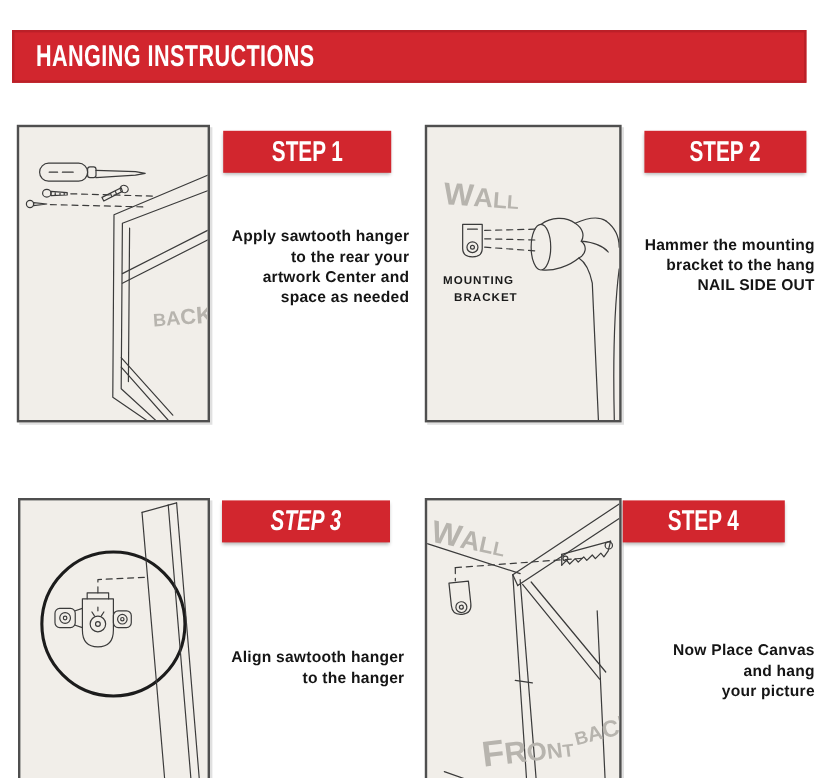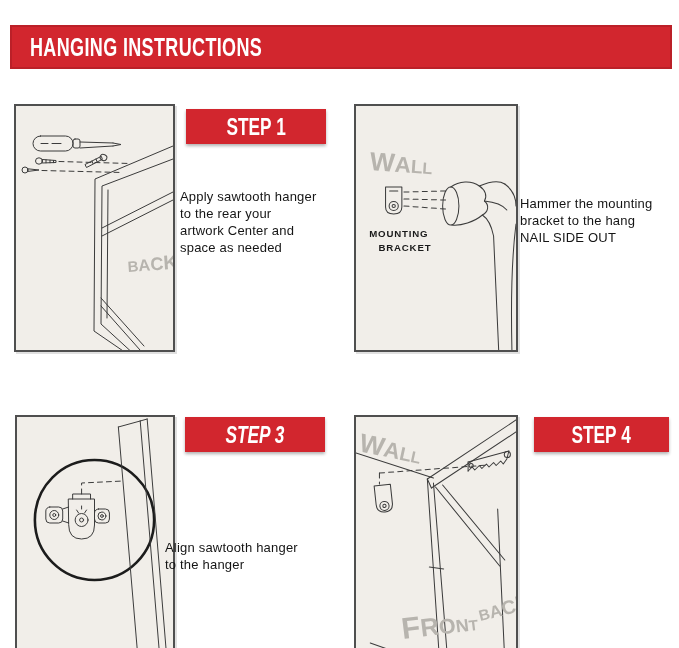--- a/index.html
+++ b/index.html
@@ -27,22 +27,22 @@
   .step-banner{
     position:absolute;height:35px;background:var(--accent-red,#d2262e);
     display:flex;align-items:center;justify-content:center;
     box-shadow:0 2px 3px rgba(0,0,0,.3);
   }
   .step-banner .condensed{
     color:#fff;font-weight:bold;font-size:24px;
     transform:scaleX(.72);transform-origin:center;white-space:nowrap;
   }
   .instruction{
-    position:absolute;text-align:left;white-space:pre-line;
-    font-weight:normal;font-size:13px;line-height:17px;color:#151515;letter-spacing:.2px;
+    position:absolute;text-align:right;white-space:pre-line;
+    font-weight:bold;font-size:13px;line-height:17px;color:#151515;letter-spacing:.2px;
   }
   
   .ln{stroke:var(--line-ink,#3b3b3b);fill:none;stroke-width:1;stroke-linecap:round;stroke-linejoin:round;}
   .thick{stroke-width:2.6;stroke:#1c1c1c;}
   .dash{stroke-dasharray:5 4;}
   .gray-label{fill:var(--label-gray,#b7b4ae);font-weight:bold;font-family:"Liberation Sans",sans-serif;}
   .black-label{fill:#1a1a1a;font-weight:bold;font-size:9.5px;letter-spacing:.8px;font-family:"Liberation Sans",sans-serif;}
 </style>
 </head>
 <body>
@@ -113,20 +113,23 @@
         <path d="M126 95 C136 96 144 99 148 104"></path>
         <path d="M124 109 C130 113 133 120 135 130 L140 244"></path>
         <path d="M146 78 C154 84 157 92 157 100"></path>
         <path d="M157 118 C153 150 152 200 153 244"></path>
       </g>
       <text class="black-label" x="13" y="131">MOUNTING</text>
       <text class="black-label" x="22" y="145">BRACKET</text>
     </svg>
   </div>
 
+  <div class="step-banner" style="left:537px;top:92px;width:135px;">
+    <span class="condensed">STEP 2</span>
+  </div>
   <div class="instruction" style="left:520px;top:178px;width:159px;">Hammer the mounting
 bracket to the hang
 NAIL SIDE OUT</div>
 
   <div class="panel" style="left:15px;top:398px;width:160px;height:248px;">
     <svg viewBox="0 0 157 244" preserveAspectRatio="none">
       <circle class="ln thick" cx="78" cy="103" r="60"></circle>
       <g class="ln">
         <path d="M102 10 L122 244"></path>
         <path d="M124 4 L144 244"></path>
@@ -148,21 +151,21 @@
         <circle cx="65" cy="103" r="2"></circle>
         <path d="M60 93 l2 3 M70 93 l-2 3 M65 89 v3"></path>
       </g>
       <path class="ln dash" d="M65 77 L65 66 L107 64"></path>
     </svg>
   </div>
 
   <div class="step-banner" style="left:185px;top:400px;width:140px;font-style:italic;">
     <span class="condensed">STEP 3</span>
   </div>
-  <div class="instruction" style="left:165px;top:522px;width:161px;">Align sawtooth hanger
+  <div class="instruction" style="left:176px;top:522px;width:161px;">Align sawtooth hanger
 to the hanger</div>
 
   <div class="panel" style="left:354px;top:398px;width:164px;height:248px;">
     <svg viewBox="0 0 157 244" preserveAspectRatio="none">
       <text class="gray-label" x="2" y="34" transform="rotate(12 2 34)"><tspan font-size="26.0">W</tspan><tspan font-size="22.1">A</tspan><tspan font-size="18.8">L</tspan><tspan font-size="16.0">L</tspan></text>
       <path class="ln" d="M0 36 L76 61"></path>
       <path class="ln dash" d="M23 56 L130 48"></path>
       <path class="ln dash" d="M23 56 L23 67"></path>
       <g class="ln" transform="rotate(-6 27 80)">
         <path d="M19 68 h16 v19 q0 8 -8 8 q-8 0 -8 -8 Z"></path>
@@ -186,17 +189,20 @@
         <path d="M110 45 L110 54"></path>
         <path d="M110 54 l4 -4 l2.5 3 l4.5 -4.5 l2.5 3 l4.5 -4.5 l2.5 3 l4.5 -4.5 l2.5 3 l4.5 -4.5 l2.5 3 L148 42 L150 34"></path>
         <circle cx="148.5" cy="37.5" r="3"></circle>
         <circle cx="113" cy="48.5" r="2"></circle>
       </g>
       <text class="gray-label" x="46" y="222" transform="rotate(-7 46 222)"><tspan font-size="30.0">F</tspan><tspan font-size="25.2">R</tspan><tspan font-size="21.2">O</tspan><tspan font-size="17.8">N</tspan><tspan font-size="14.9">T</tspan></text>
       <text class="gray-label" x="122" y="204" transform="rotate(-14 122 204)"><tspan font-size="15.0">B</tspan><tspan font-size="17.1">A</tspan><tspan font-size="19.5">C</tspan><tspan font-size="22.2">K</tspan></text>
     </svg>
   </div>
 
-  <div class="step-banner" style="left:534px;top:400px;width:135px;">
+  <div class="step-banner" style="left:519px;top:400px;width:135px;">
     <span class="condensed">STEP 4</span>
   </div>
+  <div class="instruction" style="left:520px;top:516px;width:159px;">Now Place Canvas
+and hang
+your picture</div>
 
 </div>
 
 </body></html>

